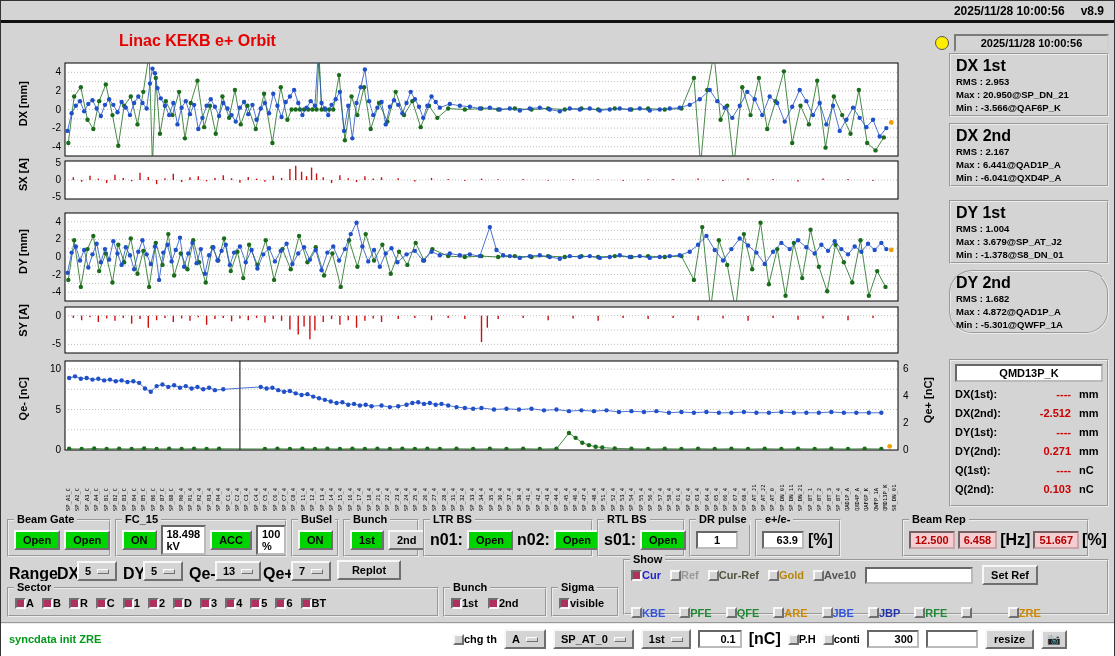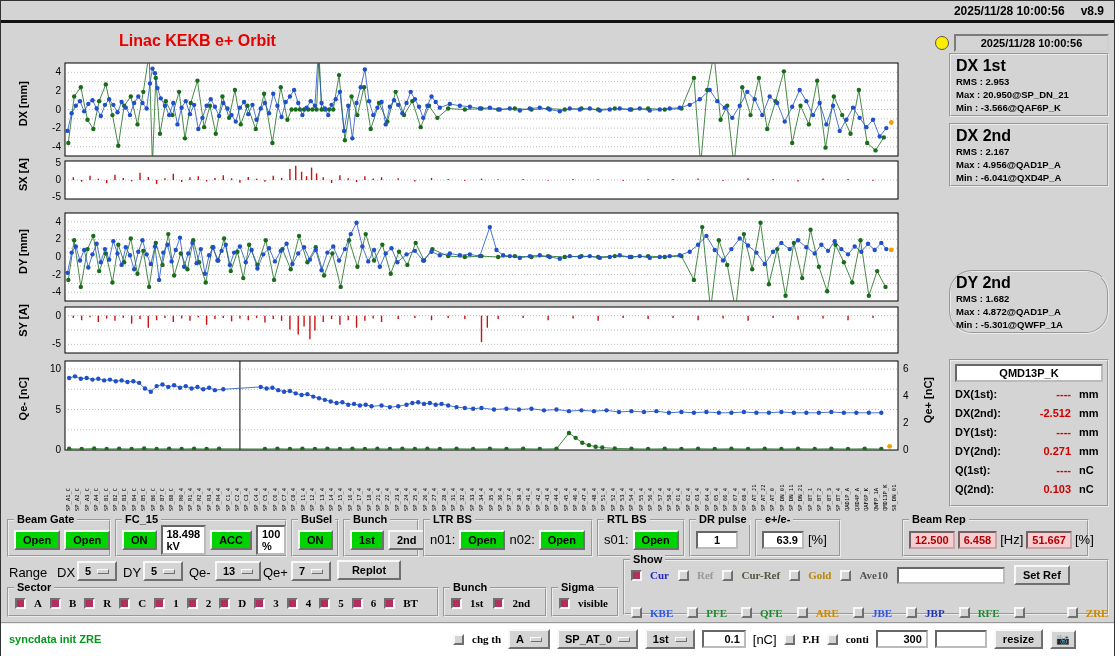--- a/index.html
+++ b/index.html
@@ -49,31 +49,31 @@
 
   .btn { display:inline-flex; align-items:center; justify-content:center; font-size:11px; font-weight:bold;
          background:#d4d4d4; color:#000; padding:2px 7px; cursor:pointer;
          border-top:2px solid #f8f8f8; border-left:2px solid #f8f8f8;
          border-bottom:2px solid #6f6f6f; border-right:2px solid #6f6f6f; white-space:nowrap; }
   .btn.green { background:#00d400; }
   .entry { background:#fff; border:2px inset #bbb; font-size:11px; font-weight:bold; padding:1px 4px;
            font-family:"Liberation Sans", sans-serif; }
   .pink { background:#f6cdd1; color:#b00000; border:2px inset #c9a6aa; font-size:11px; font-weight:bold;
           padding:1px 4px; text-align:center; }
-  .slabel { font-size:13px; font-weight:normal; white-space:nowrap; }
+  .slabel { font-size:16px; font-weight:bold; white-space:nowrap; }
 
   .opt { display:inline-flex; align-items:center; gap:6px; background:#d4d4d4; padding:2px 6px;
          font-size:11px; font-weight:bold; cursor:pointer;
          border-top:2px solid #f8f8f8; border-left:2px solid #f8f8f8;
          border-bottom:2px solid #6f6f6f; border-right:2px solid #6f6f6f; }
   .opt .dash { width:12px; height:5px; background:#d4d4d4;
          border-top:1px solid #fff; border-left:1px solid #fff;
          border-bottom:1px solid #6f6f6f; border-right:1px solid #6f6f6f; }
 
-  .chk { display:inline-flex; align-items:center; gap:8px; cursor:pointer;font-family:Liberation Serif, serif; }
+  .chk { display:inline-flex; align-items:center; gap:0; cursor:pointer; }
   .chk .box { width:11px; height:11px; background:#d4d4d4; flex:none;
          border-top:2px solid #f8f8f8; border-left:2px solid #f8f8f8;
          border-bottom:2px solid #6f6f6f; border-right:2px solid #6f6f6f; }
   .chk .box.on { background:#b03060;
          border-top:2px solid #6f6f6f; border-left:2px solid #6f6f6f;
          border-bottom:2px solid #f8f8f8; border-right:2px solid #f8f8f8; }
   .chk .lbl { font-size:11px; font-weight:bold; }
 
   .row2item { position:absolute; }
   .show-row { display:flex; align-items:center; gap:9px; margin:4px 6px 0; }
@@ -1038,22 +1038,28 @@
 
   <div class="statbox" style="top:52px;">
     <span class="stat-title">DX 1st</span>
     <div class="stat-line">RMS : 2.953</div>
     <div class="stat-line">Max : 20.950@SP_DN_21</div>
     <div class="stat-line">Min : -3.566@QAF6P_K</div>
   </div>
   <div class="statbox" style="top:122px;">
     <span class="stat-title">DX 2nd</span>
     <div class="stat-line">RMS : 2.167</div>
-    <div class="stat-line">Max : 4.956@QAD1P_A</div>
+    <div class="stat-line">Max : 6.441@QAD1P_A</div>
     <div class="stat-line">Min : -6.041@QXD4P_A</div>
+  </div>
+  <div class="statbox" style="top:199px;">
+    <span class="stat-title">DY 1st</span>
+    <div class="stat-line">RMS : 1.004</div>
+    <div class="stat-line">Max : 3.679@SP_AT_J2</div>
+    <div class="stat-line">Min : -1.378@S8_DN_01</div>
   </div>
   <div class="statbox" style="top:269px;border-radius:23px;">
     <span class="stat-title">DY 2nd</span>
     <div class="stat-line">RMS : 1.682</div>
     <div class="stat-line">Max : 4.872@QAD1P_A</div>
     <div class="stat-line">Min : -5.301@QWFP_1A</div>
   </div>
 
   <div class="monbox">
     <div class="monname">QMD13P_K</div>

